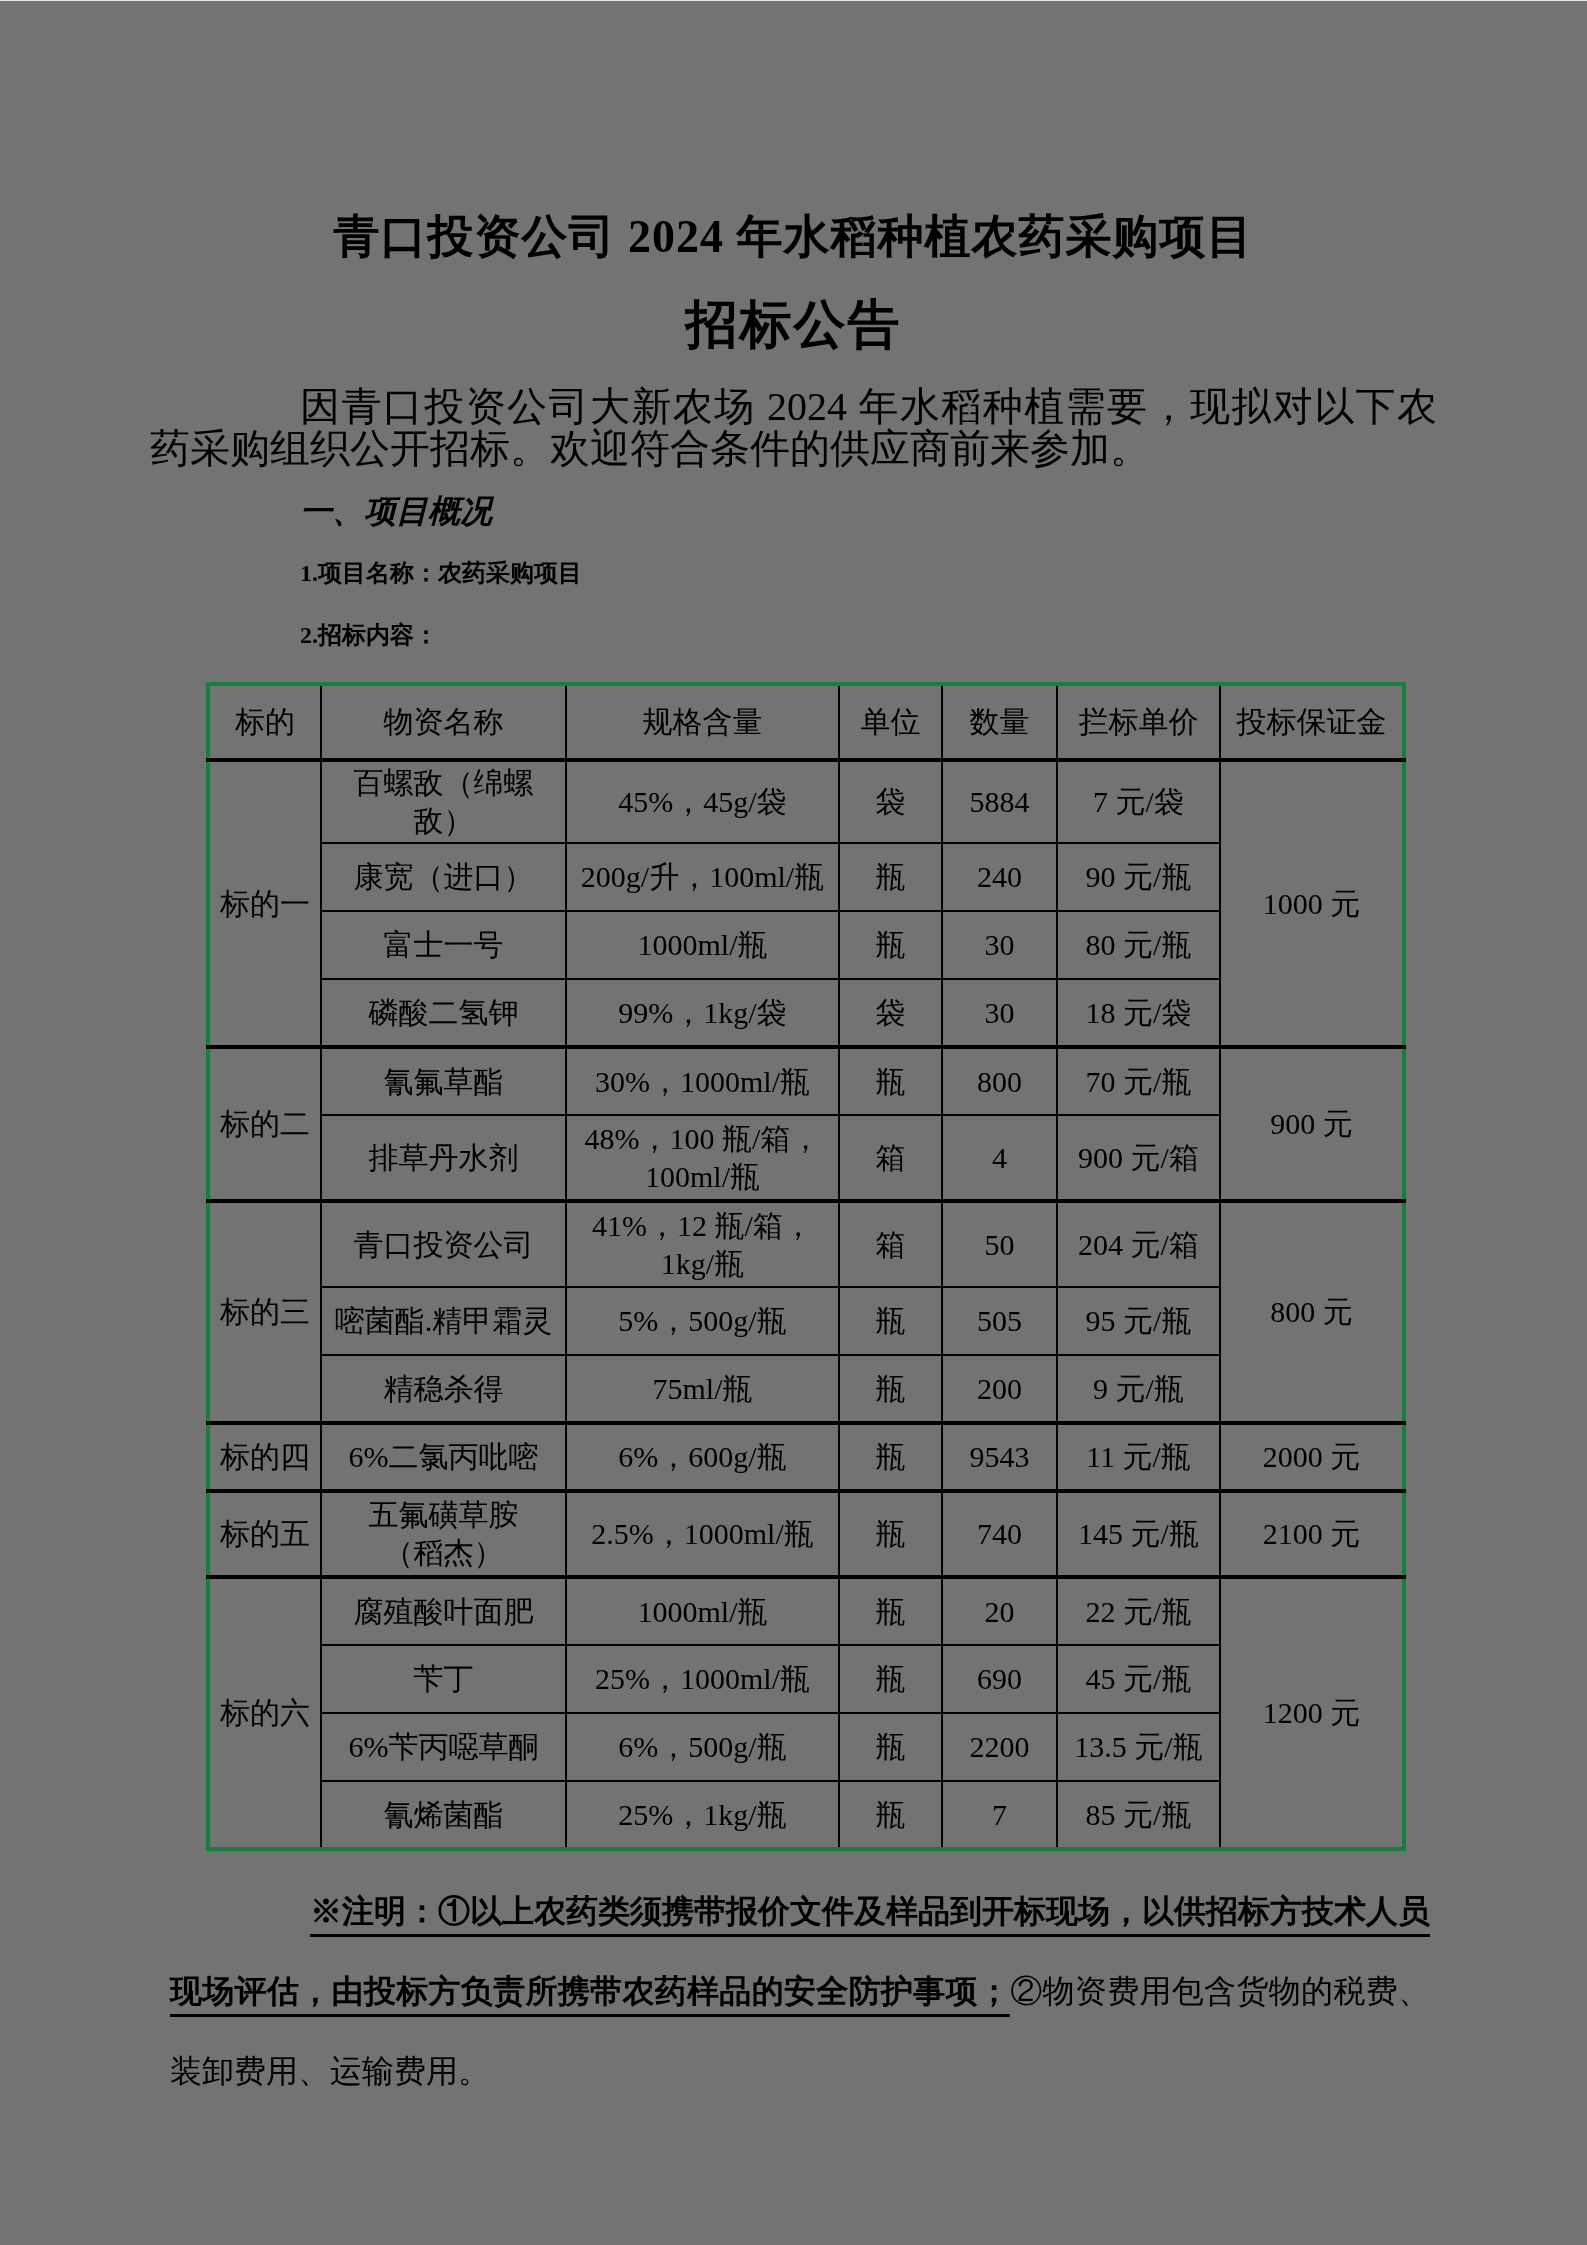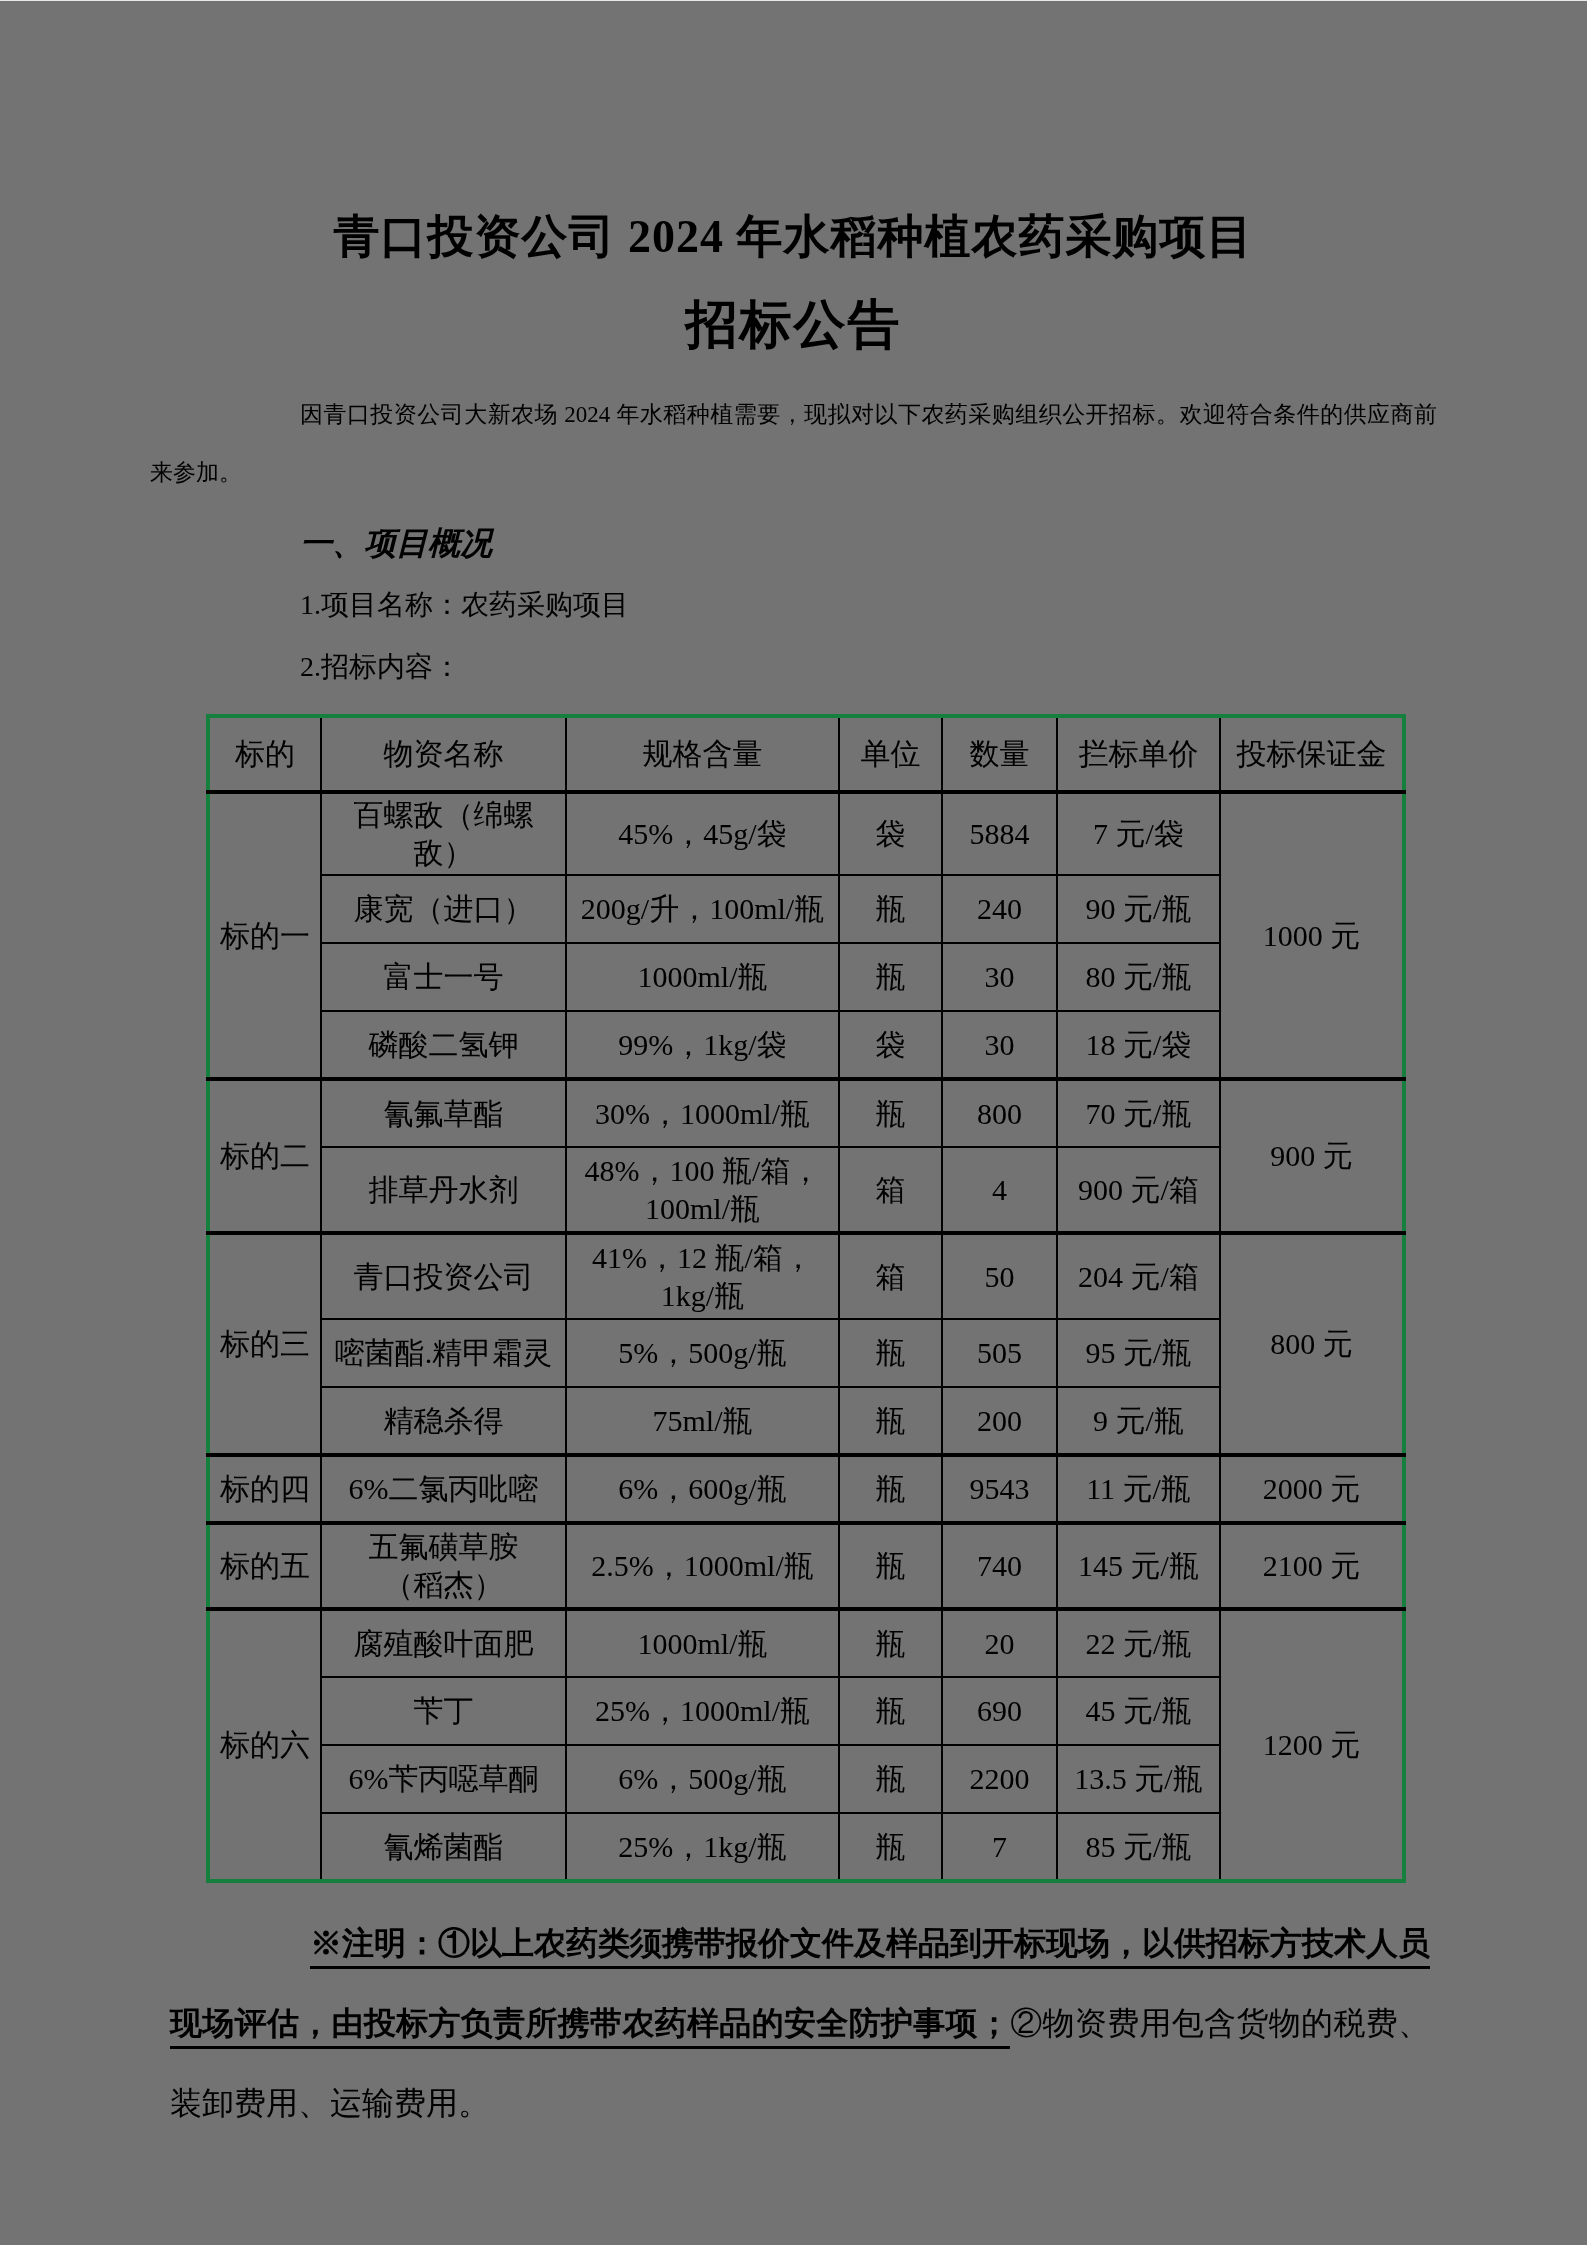--- a/index.html
+++ b/index.html
@@ -18,30 +18,30 @@
     font-size:46px;font-weight:bold;
     text-align:center;letter-spacing:1px;
   }
   .doc-subtitle{
     margin:22px 0 0 0;
     font-size:52px;font-weight:bold;
     text-align:center;letter-spacing:2px;
   }
   .intro{
     margin:26px 0 0 0;
-    font-size:23px;line-height:58px;
+    font-size:40px;line-height:42px;
     text-indent:150px;text-align:justify;
   }
   .sec-heading{
     margin:10px 0 0 150px;
     font-size:32px;font-weight:bold;line-height:62px;font-style:italic;
   }
   .sec-item{
     margin:0 0 0 150px;
-    font-size:28px;line-height:62px;
+    font-size:24px;line-height:62px;font-weight:bold;
   }
   table.bid{
     margin:16px 0 0 56px;
     border-collapse:collapse;
     table-layout:fixed;
     width:1196px;
     border:4px solid #15803d;
   }
   table.bid th, table.bid td{
     border:2px solid #000;

